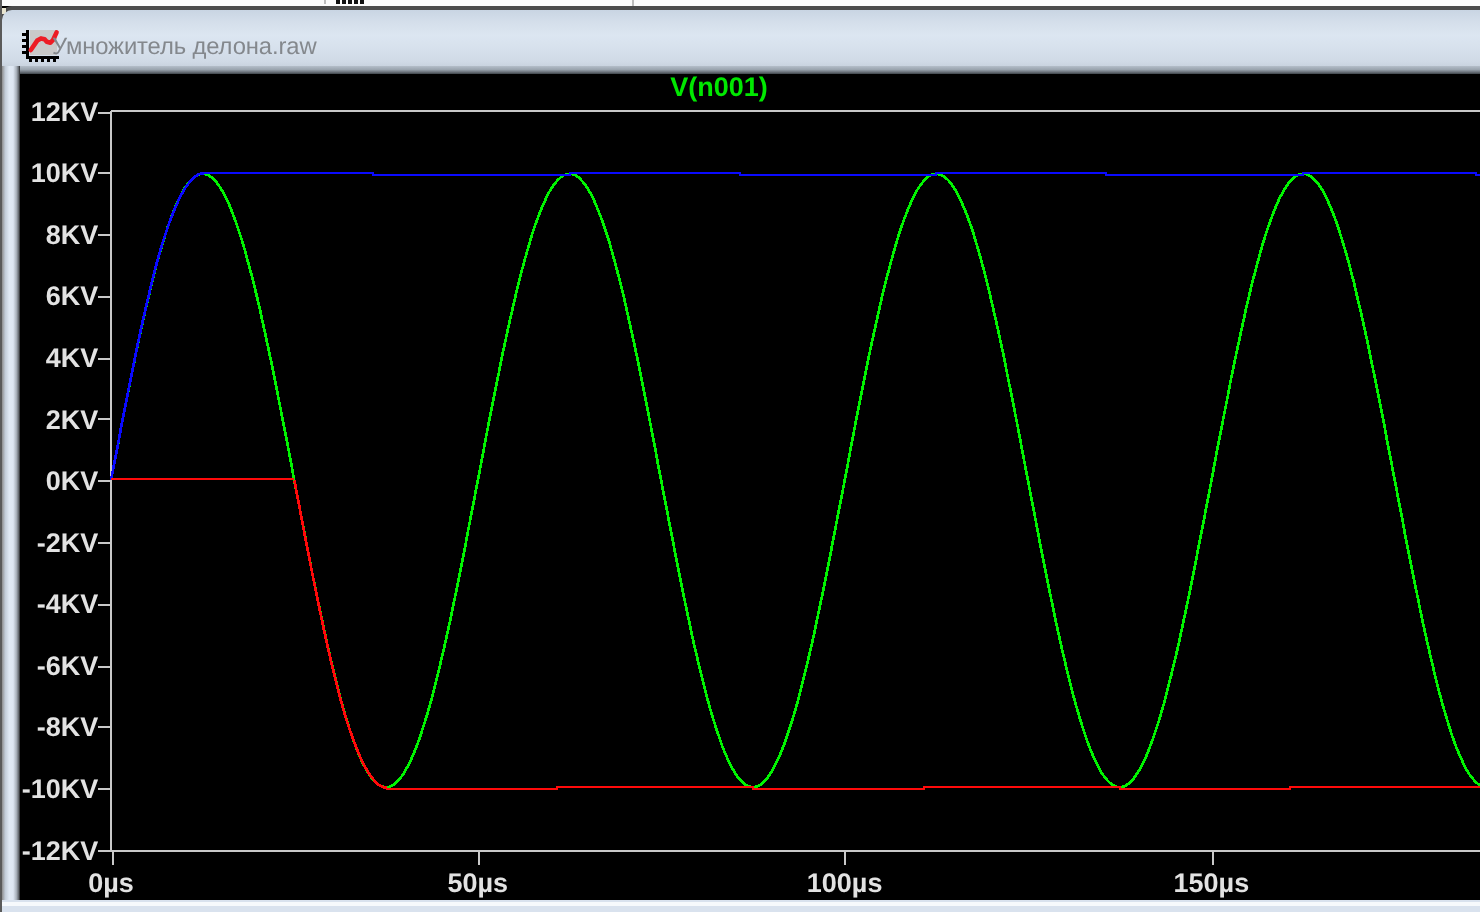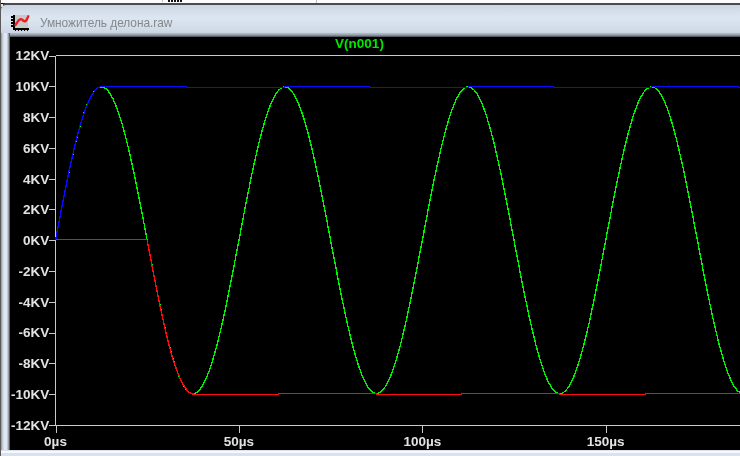--- a/index.html
+++ b/index.html
@@ -1,21 +1,21 @@
 <!DOCTYPE html>
 <html><head><meta charset="utf-8"><style>
 *{margin:0;padding:0;box-sizing:border-box}
 html,body{width:740px;height:456px;overflow:hidden;background:#000;font-family:"Liberation Sans",sans-serif;position:relative}
 .topwhite{position:absolute;left:0;top:0;width:740px;height:3px;background:#fbfbfb}
 .tbwrap{position:absolute;left:0;top:3px;width:740px;height:34px;background:#4b4b4b;border-top-left-radius:6px}
 .tan{position:absolute;left:1px;top:4px;width:2px;height:3px;background:#e8e4cf}
 .leftdark{position:absolute;left:0;top:0;width:1px;height:456px;background:#5a5a5a}
 .titlebar{position:absolute;left:1px;top:5px;width:739px;height:32px;border-top-left-radius:5px;
 background:linear-gradient(180deg,#c9d5e3 0%,#d5dfeb 20%,#dce6f1 40%,#d6e0ec 62%,#d0dae6 80%,#c6d0dc 92%,#c2ccd8 100%)}
-.title{position:absolute;left:40px;top:16px;font-size:11.9px;color:#84888d;letter-spacing:-0.05px}
+.title{position:absolute;left:26px;top:16px;font-size:11.9px;color:#84888d;letter-spacing:-0.05px}
 .darkedge{position:absolute;left:9px;top:33px;width:731px;height:4px;background:linear-gradient(180deg,#b4bec9 0%,#9aa4ae 45%,#6d747c 75%,#3f454b 100%)}
 .leftframe{position:absolute;left:1px;top:33px;width:9px;height:423px;
 background:linear-gradient(90deg,#8d8d8d 0%,#c2ccd8 18%,#e0e9f4 40%,#dde6f2 62%,#a9b1bb 80%,#565b61 95%,#1a1a1a 100%)}
 .botframe{position:absolute;left:1px;top:450px;width:739px;height:6px;background:#d9e2ee}
 .botwhite{position:absolute;left:1px;top:450.5px;width:739px;height:2px;background:#f6f9fc}
 .client{position:absolute;left:10px;top:37px;width:730px;height:413px;background:#000}
 .grip{position:absolute;top:0;width:2px;height:2px;background:#111}
 .gript{position:absolute;top:0;width:1px;height:2px;background:#bdbdbd}
 </style></head>
 <body>

